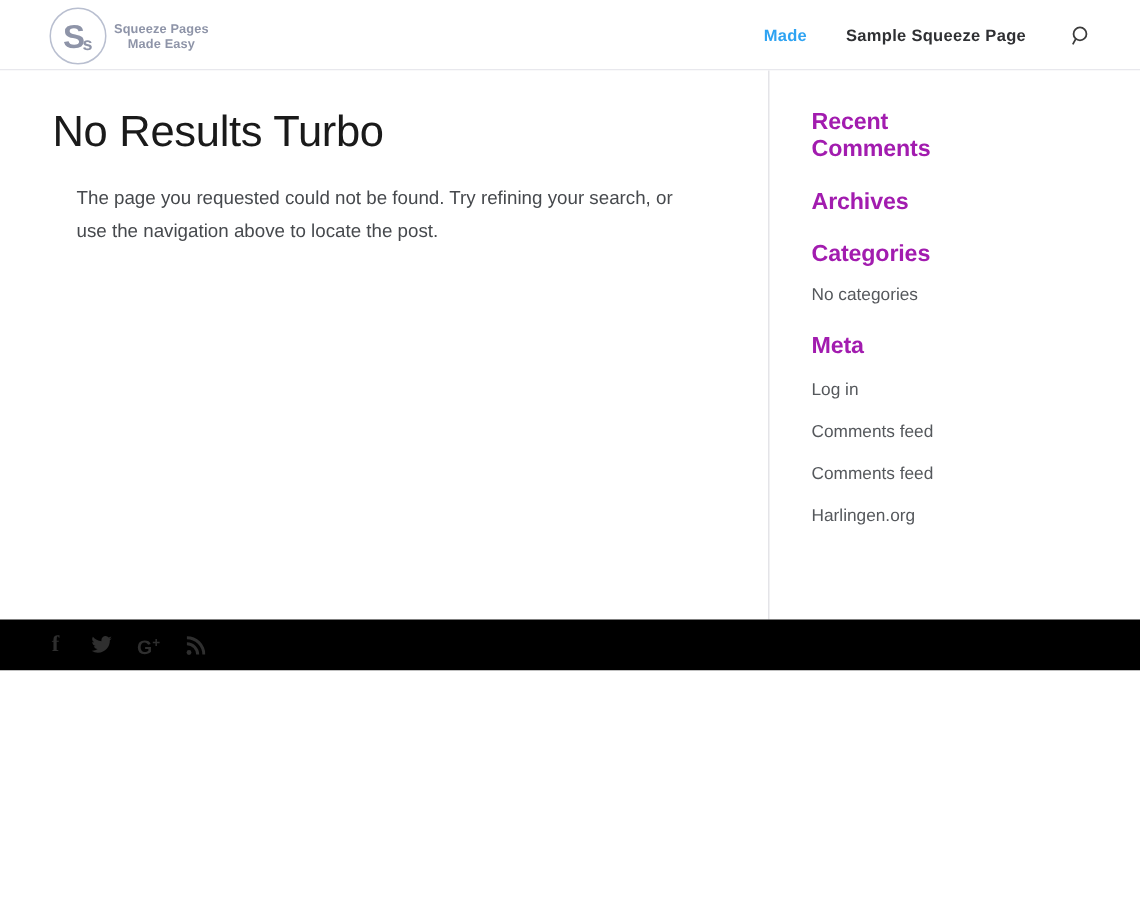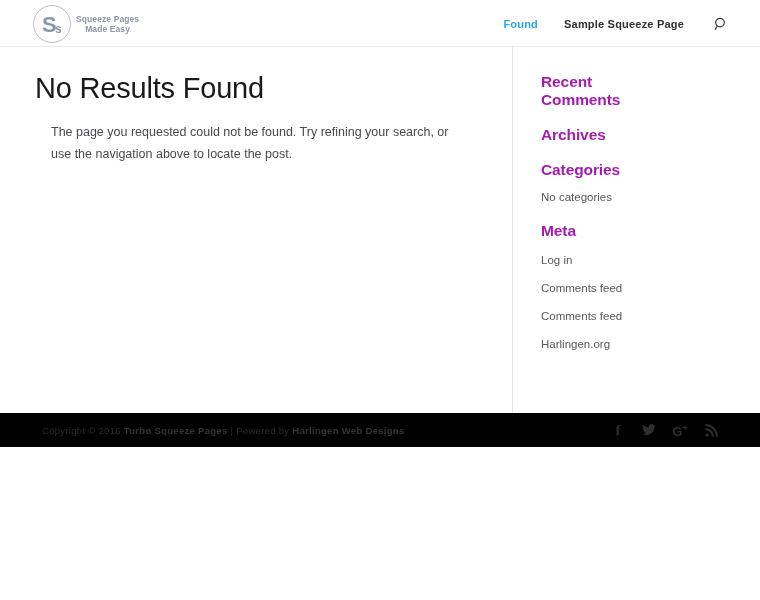--- a/index.html
+++ b/index.html
@@ -161,38 +161,38 @@
           <span class="big-s">S</span>
           <span class="small-s">s</span>
         </div>
         <div class="logo-text">
           <div>Squeeze Pages</div>
           <div>Made Easy</div>
         </div>
       </div>
 
       <div class="main-nav">
-        <a class="nav-link active" href="#">Found</a>
+        <a class="nav-link active" href="#">Made</a>
         <a class="nav-link" href="#">Sample Squeeze Page</a>
         <div class="search-toggle">
           <svg width="16" height="16" viewBox="0 0 16 16" aria-hidden="true">
             <circle cx="7" cy="6.6" r="4.3" fill="none" stroke="#3b3b3b" stroke-width="1.2"></circle>
             <line x1="4.1" y1="10.1" x2="2.2" y2="13.6" stroke="#3b3b3b" stroke-width="1.2"></line>
           </svg>
         </div>
       </div>
 
     </div>
   </div>
 
   <div class="content-area">
     <div class="content-inner">
 
       <div class="main-col">
-        <h1 class="page-title">No Results Found</h1>
+        <h1 class="page-title">No Results Turbo</h1>
         <p class="page-text">The page you requested could not be found. Try refining your search, or use the navigation above to locate the post.</p>
       </div>
 
       <div class="sidebar">
 
 
         <div class="widget">
           <h3 class="widget-title">Recent Comments</h3>
         </div>
 
@@ -223,23 +223,20 @@
           </ul>
         </div>
 
       </div>
     </div>
   </div>
 
   <div class="site-footer">
     <div class="footer-inner">
 
-      <div class="copyright">
-        <span>Copyright © 2016 </span><span class="strong">Turbo Squeeze Pages</span><span> | Powered by </span><span class="strong">Harlingen Web Designs</span>
-      </div>
 
       <div class="social-list">
         <div class="social-icon">
           <span class="fb-glyph">f</span>
         </div>
         <div class="social-icon">
           <svg width="14" height="12" viewBox="0 0 14 12" aria-hidden="true">
             <path d="M13.6 1.5c-.5.23-1.04.38-1.6.45.58-.35 1.02-.9 1.23-1.55-.54.32-1.14.55-1.78.68A2.79 2.79 0 0 0 9.4 0C7.86 0 6.6 1.25 6.6 2.8c0 .22.03.43.07.63C4.36 3.31 2.3 2.2.93.5a2.8 2.8 0 0 0 .87 3.73 2.76 2.76 0 0 1-1.27-.35v.04c0 1.35.96 2.48 2.24 2.74a2.8 2.8 0 0 1-1.26.05 2.8 2.8 0 0 0 2.61 1.94A5.6 5.6 0 0 1 0 9.83 7.9 7.9 0 0 0 4.28 11.1c5.14 0 7.95-4.26 7.95-7.95l-.01-.36c.55-.4 1.02-.88 1.38-1.44z" fill="#2f2f2f"></path>
           </svg>
         </div>

